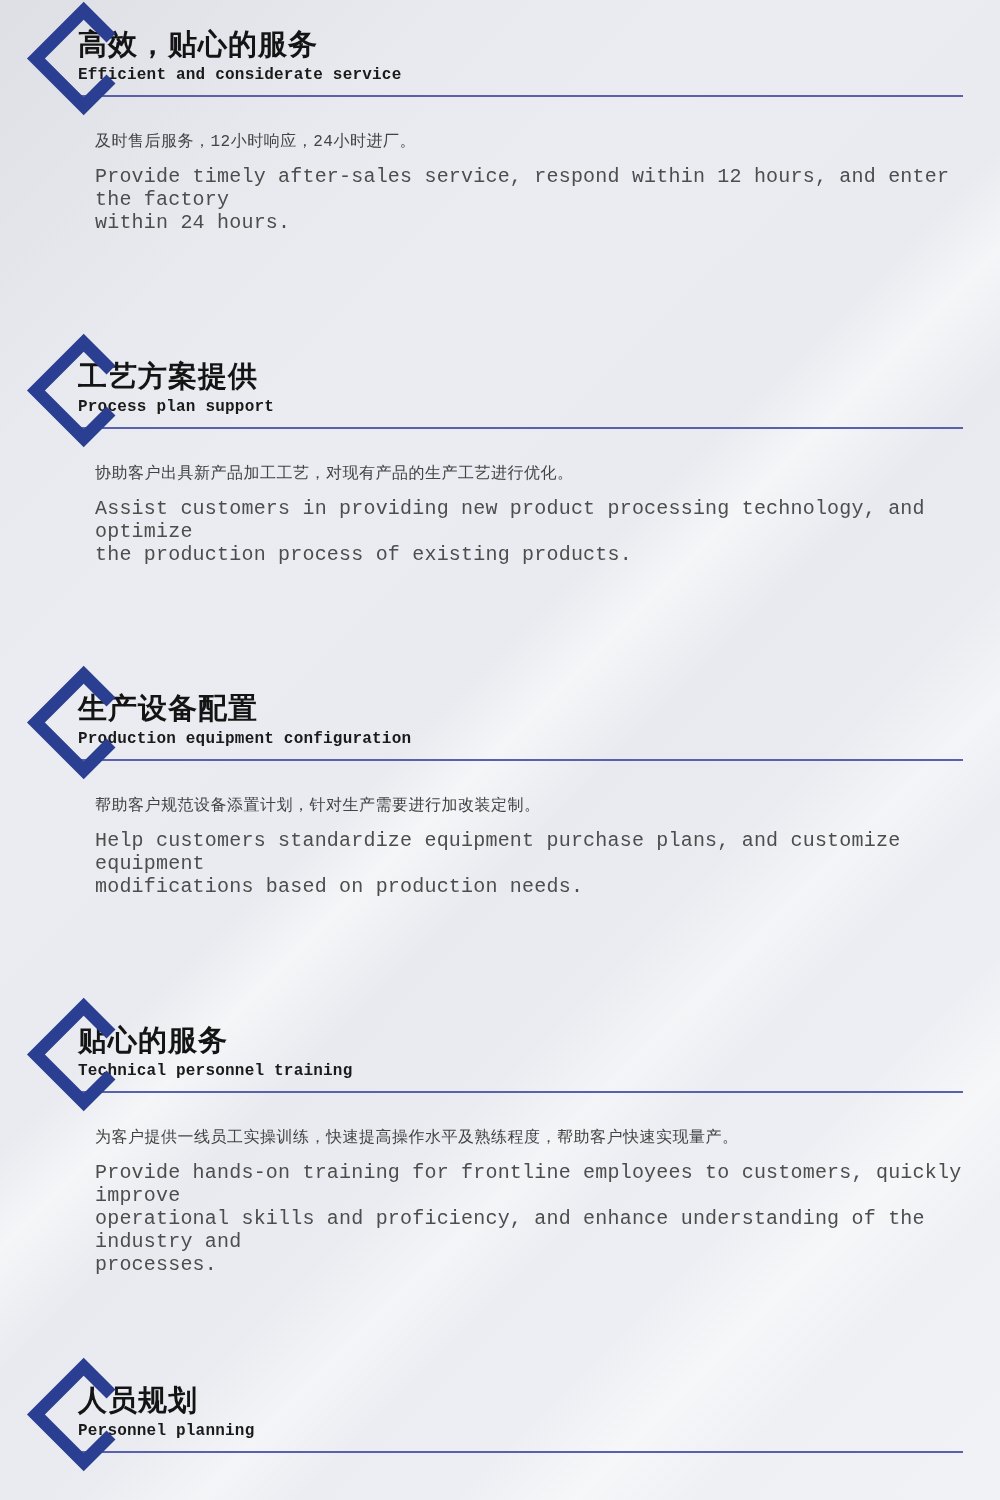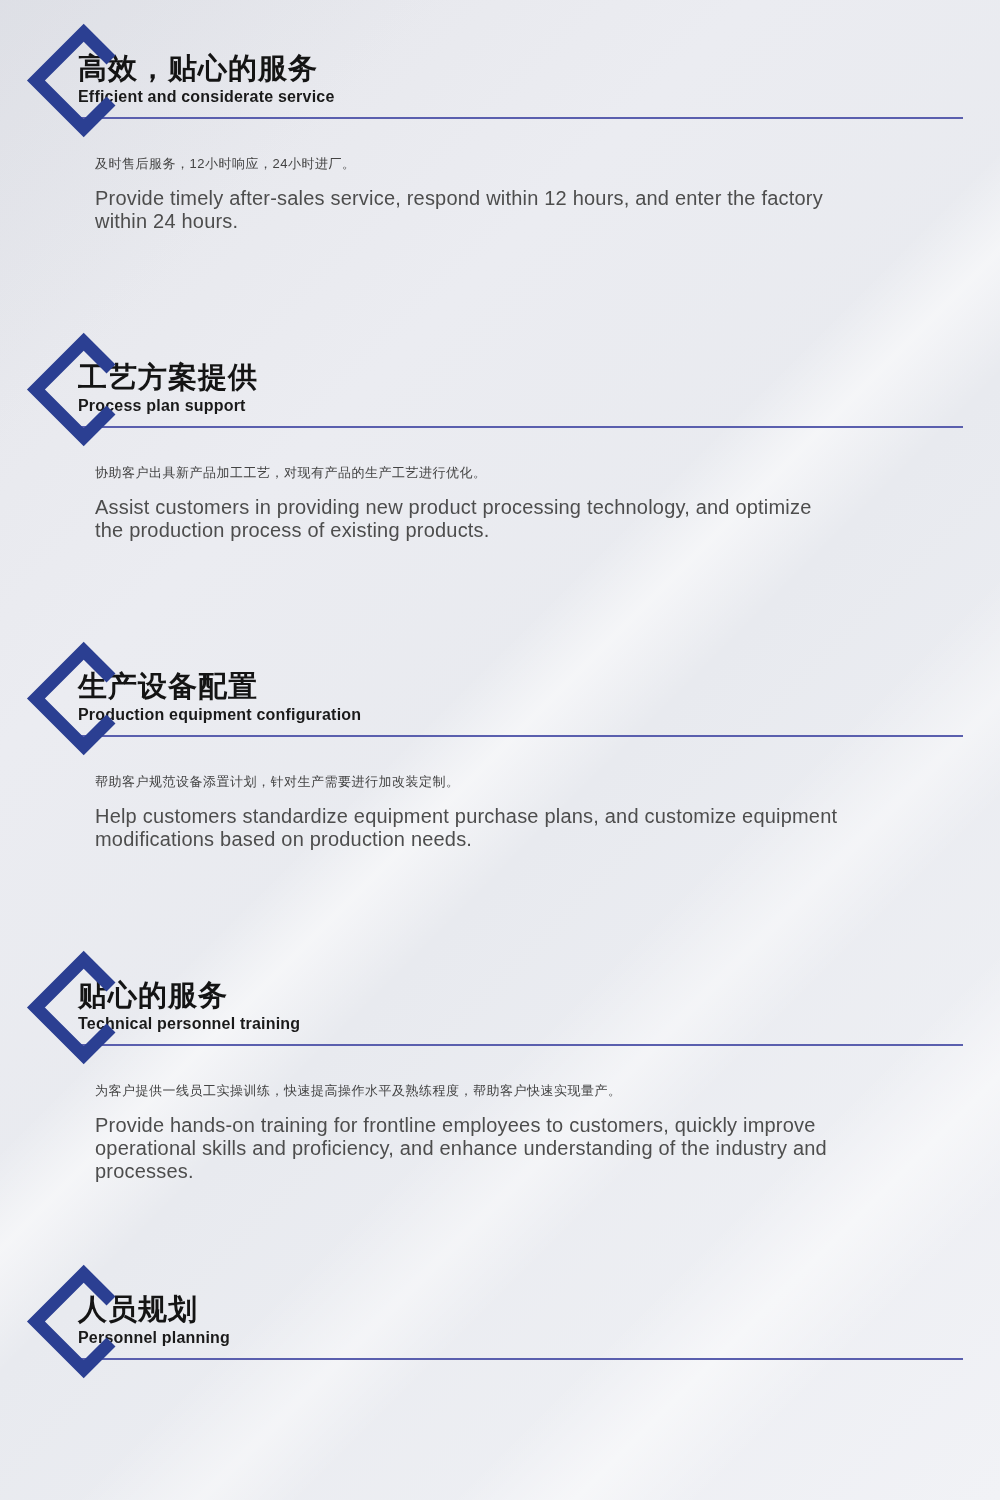--- a/index.html
+++ b/index.html
@@ -13,21 +13,21 @@
   
   .streaks {
     position:absolute; inset:0; pointer-events:none;
     background:
       linear-gradient(135deg,
         rgba(255,255,255,0) 46%, rgba(255,255,255,0.55) 50%, rgba(255,255,255,0) 55%,
         rgba(255,255,255,0) 63%, rgba(255,255,255,0.45) 68%, rgba(255,255,255,0) 72%,
         rgba(255,255,255,0) 78%, rgba(255,255,255,0.5) 83%, rgba(255,255,255,0) 88%),
       linear-gradient(135deg, rgba(208,211,220,0.35) 0%, rgba(208,211,220,0) 18%);
   }
-  main { position:relative; padding-top:26px; }
+  main { position:relative; padding-top:4px;font-family:Liberation Mono, monospace; }
 
   section.block { margin:0 37px 102px 78px; position:relative; }
   section.block:nth-of-type(4) { margin-bottom:84px; }
   section.block:last-of-type { margin-bottom:10px; }
 
   .head {
     position:relative;
     height:93px;
     border-bottom:2px solid #5a5fae;
   }
@@ -43,21 +43,21 @@
     letter-spacing:1px;
   }
   .title-en {
     font-size:16px; line-height:24px;
     font-weight:bold; color:#1a1a1a;
     letter-spacing:0.2px;
   }
   .body { margin-left:17px; margin-top:33px; }
   .body p { white-space:pre-line; }
   .body .cn {
-    font-size:13px; line-height:24px;
+    font-size:16px; line-height:24px;
     color:#434343; letter-spacing:0.5px;
   }
   .body .en {
     margin-top:11px;
     font-size:20px; line-height:23px;
     color:#4d4d4d; letter-spacing:0.2px;
   }
 </style>
 </head>
 <body>

